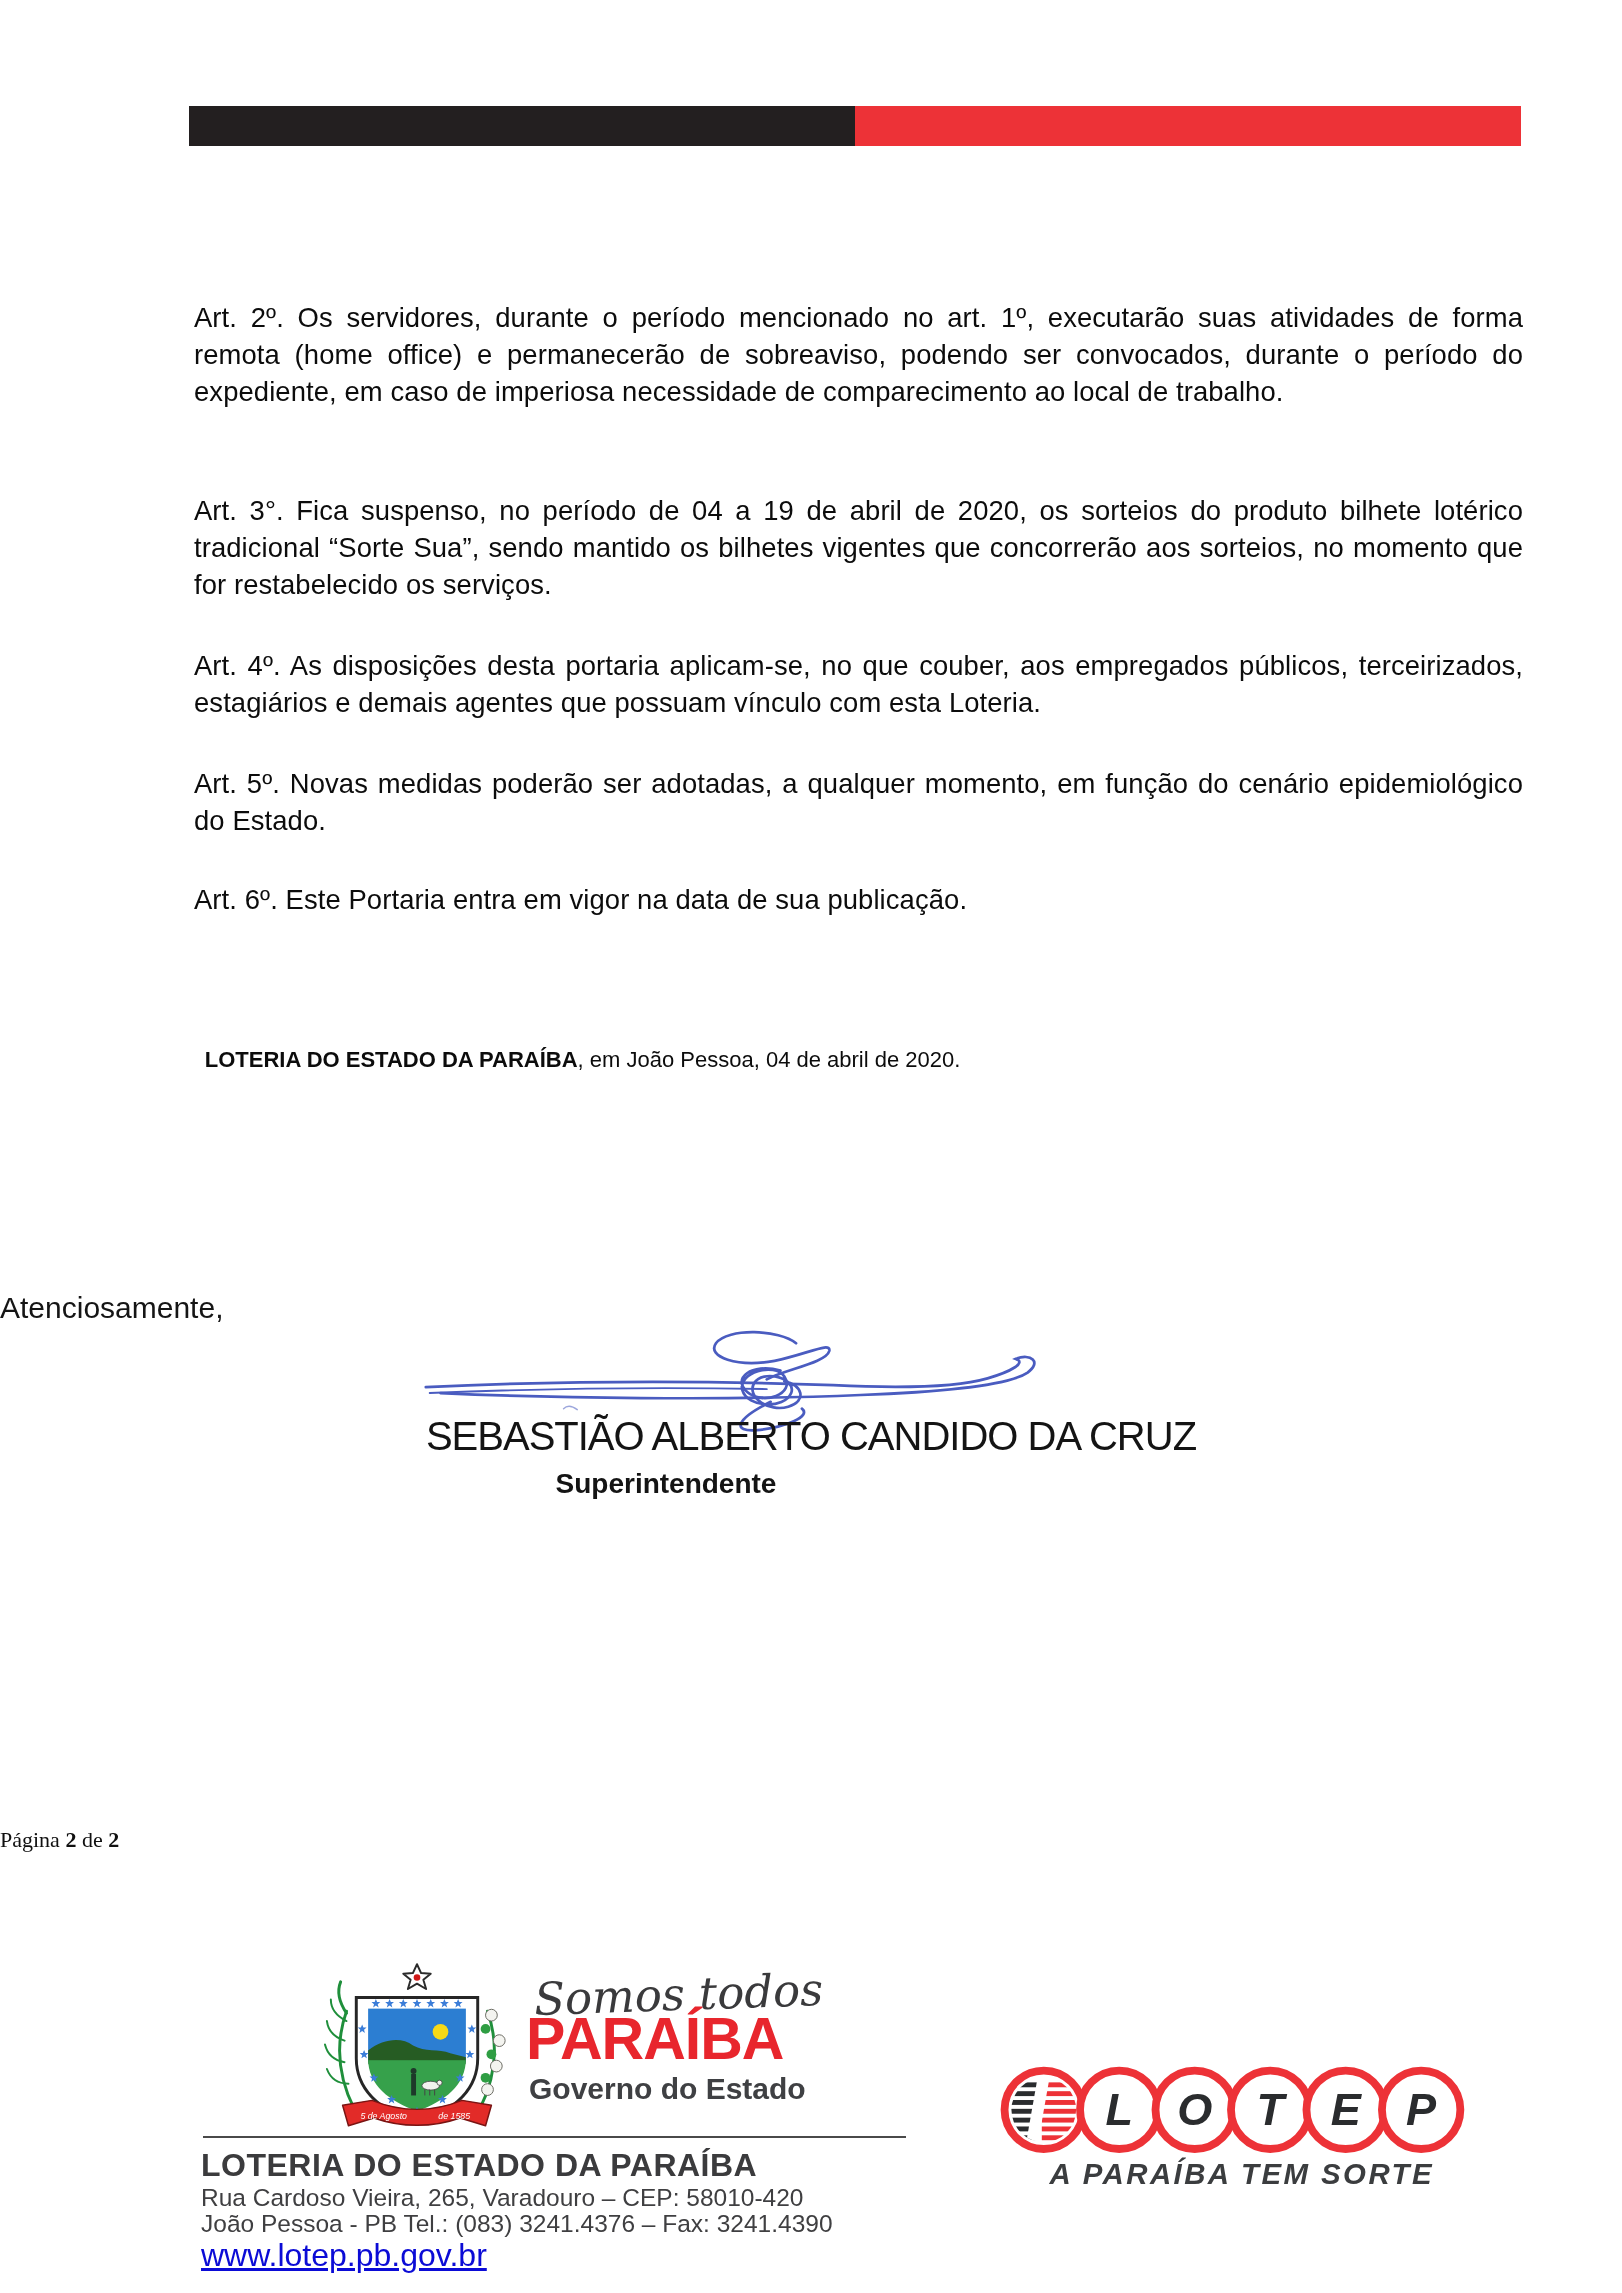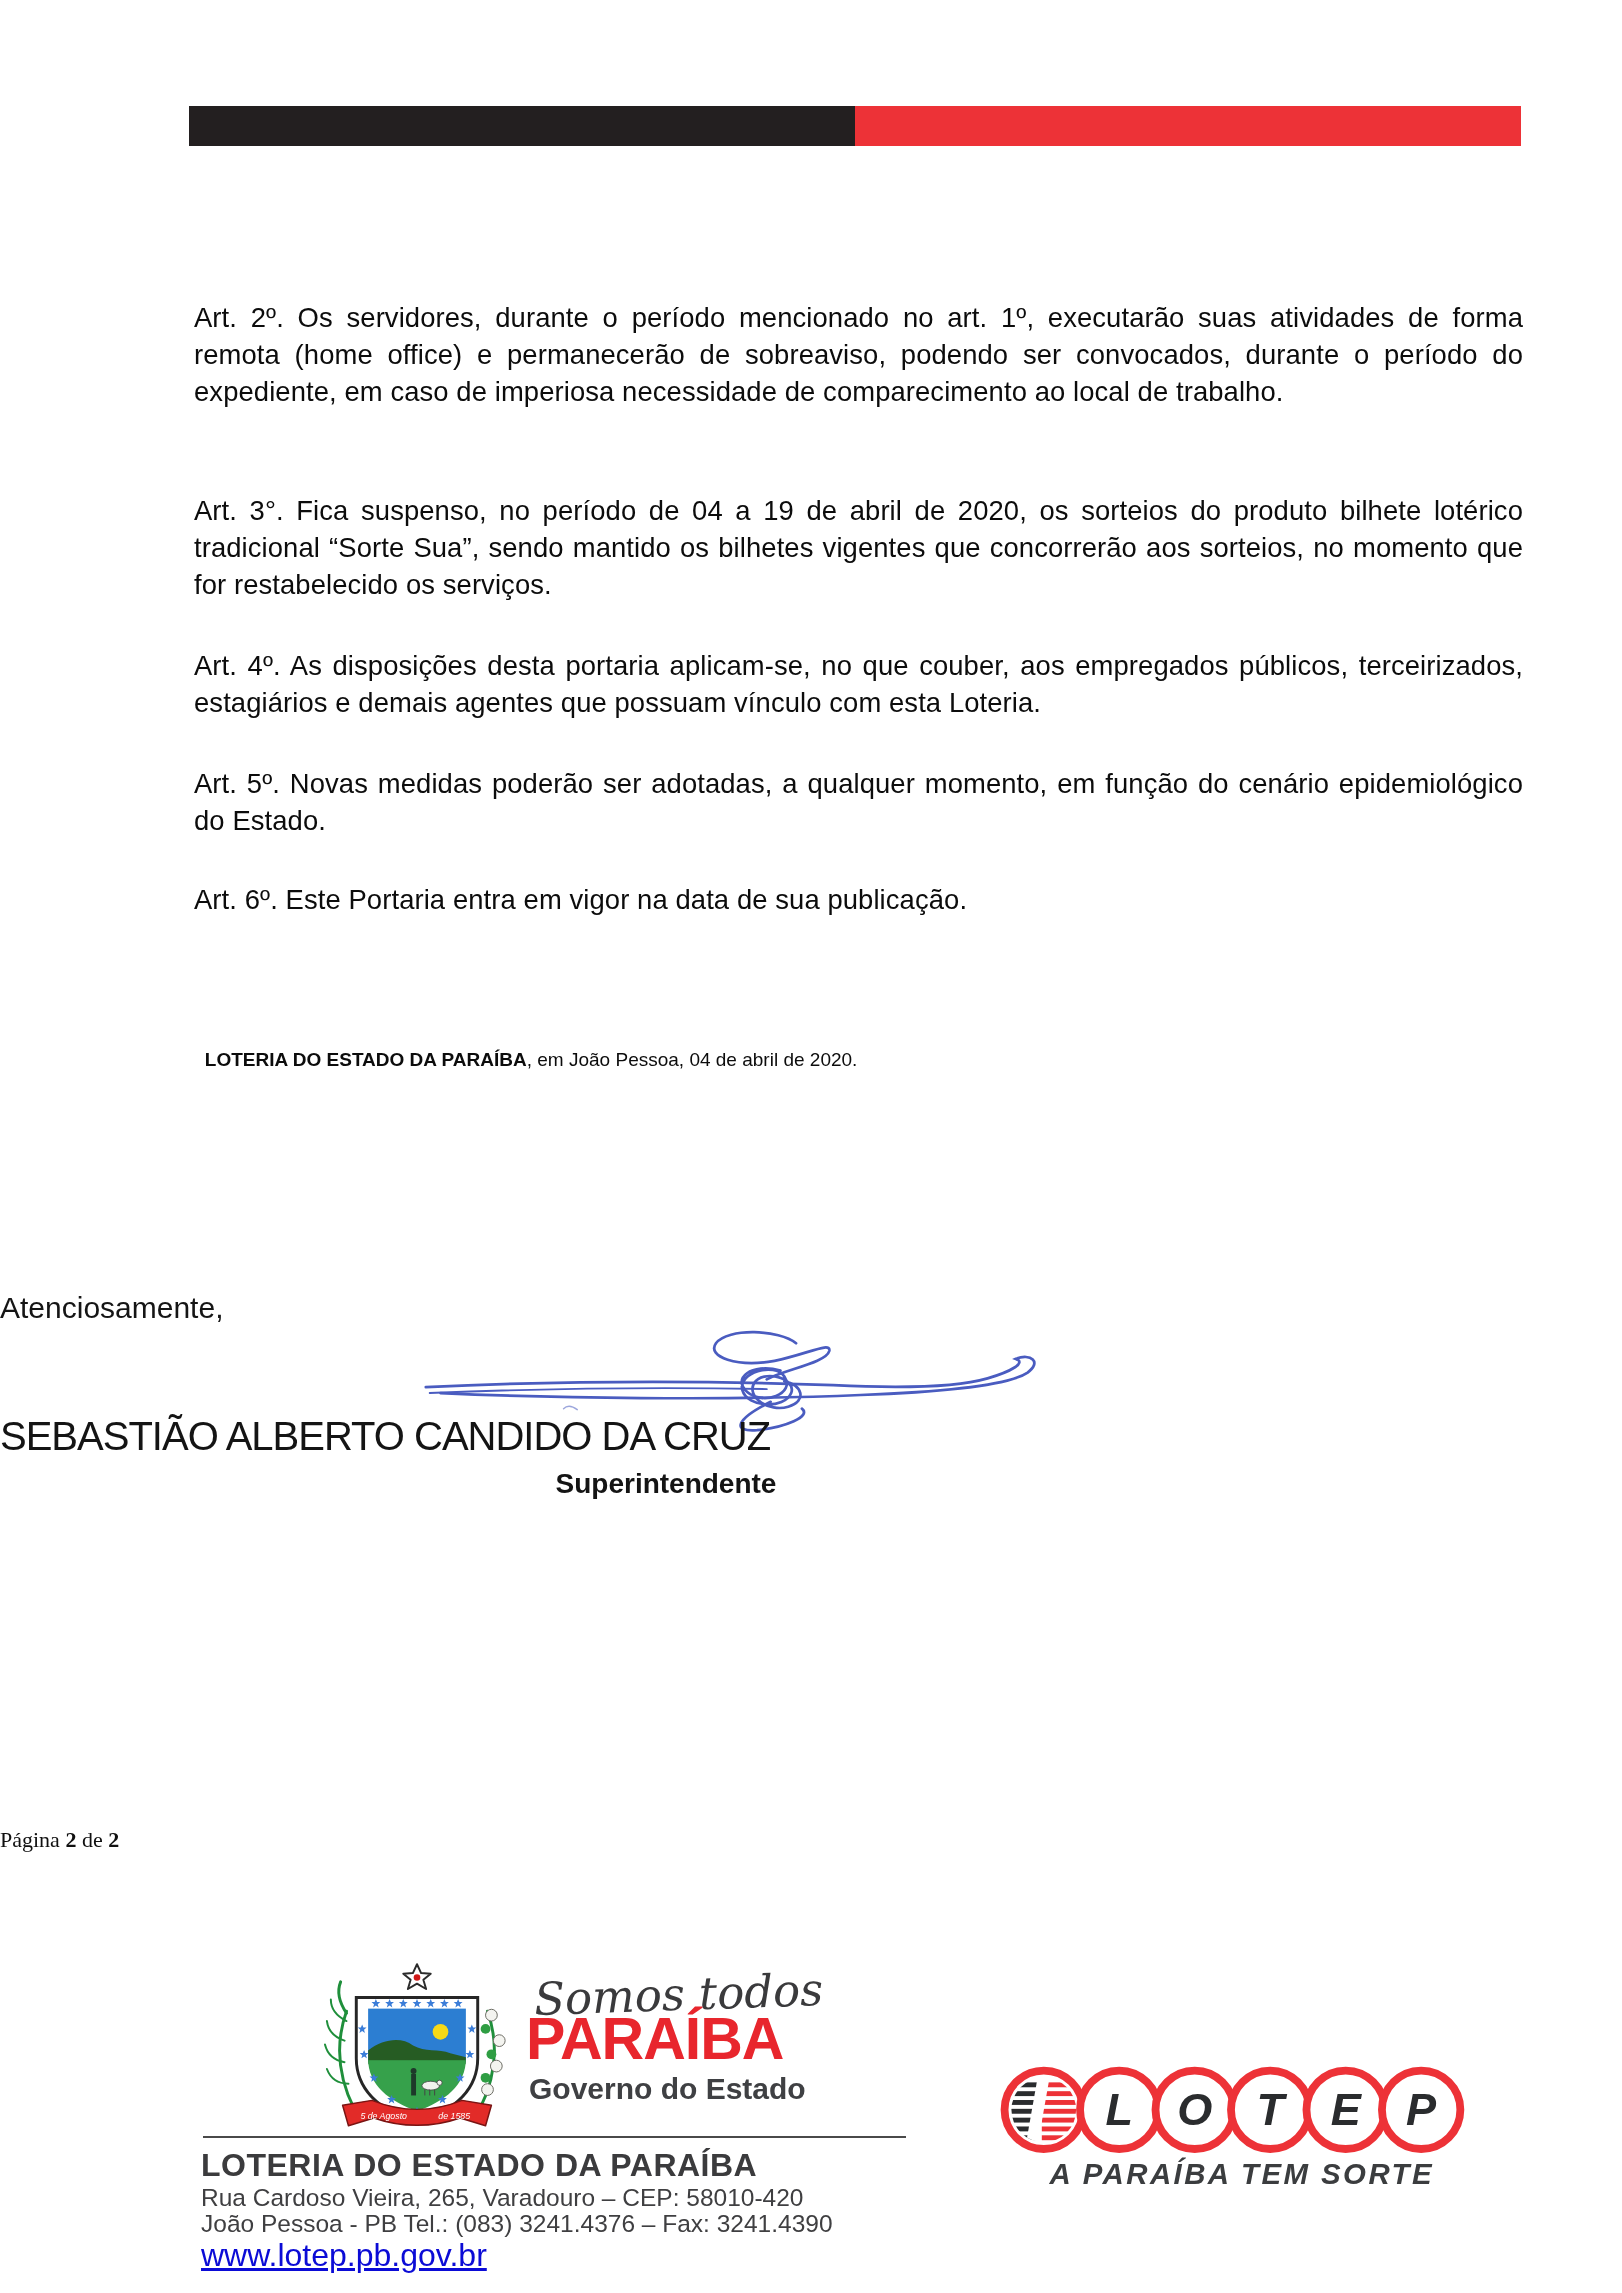--- a/index.html
+++ b/index.html
@@ -10,25 +10,25 @@
   .abs{position:absolute;}
   
   .topbar{left:189px;top:98px;width:1332px;height:40px;display:flex;}
   .topbar .seg-black{width:50%;height:100%;background:#231f20;}
   .topbar .seg-red{width:50%;height:100%;background:#ed3237;}
   
   .para{
     left:194px;width:1329px;font-size:27.4px;line-height:37px;
     text-align:justify;color:#0c0c0c;letter-spacing:0.1px;
   }
-  .dateline{left:194px;width:1329px;font-size:19px;line-height:37px;color:#0c0c0c;padding-left:10.8px;box-sizing:border-box;}
+  .dateline{left:194px;width:1329px;font-size:22px;line-height:37px;color:#0c0c0c;padding-left:10.8px;box-sizing:border-box;}
   .dateline .org{font-weight:bold;}
   
   .salutation{left:0;width:1622px;text-align:left;font-size:30px;color:#151515;}
-  .signer-name{left:0;width:1622px;text-align:left;font-size:40px;letter-spacing:-1px;color:#141414;}
+  .signer-name{left:0;width:1622px;text-align:center;font-size:40px;letter-spacing:-1px;color:#141414;}
   .signer-role{left:0;width:1332px;text-align:center;font-size:28px;font-weight:bold;color:#141414;}
   
   .pagination{left:0;width:1428px;text-align:left;font-family:"Liberation Serif",serif;font-size:22px;color:#101010;}
   .pagination .num{font-weight:bold;}
   
   .wordmark-script{left:534px;top:1960px;font-family:"DejaVu Serif","Liberation Serif",serif;font-style:italic;font-size:45px;color:#3a3a3c;transform:rotate(-2deg);}
   .wordmark-state{left:526px;top:2000px;font-size:59px;font-weight:bold;letter-spacing:-1px;color:#e8262d;line-height:63px;}
   .wordmark-sub{left:529px;top:2064px;font-size:30px;font-weight:bold;color:#3f4043;}
   .footer-rule{left:203px;top:2128px;width:703px;height:2px;background:#4a4a4a;}
   .org-name{left:201px;top:2139px;font-size:32px;font-weight:bold;color:#3b3b3d;letter-spacing:0.5px;}

